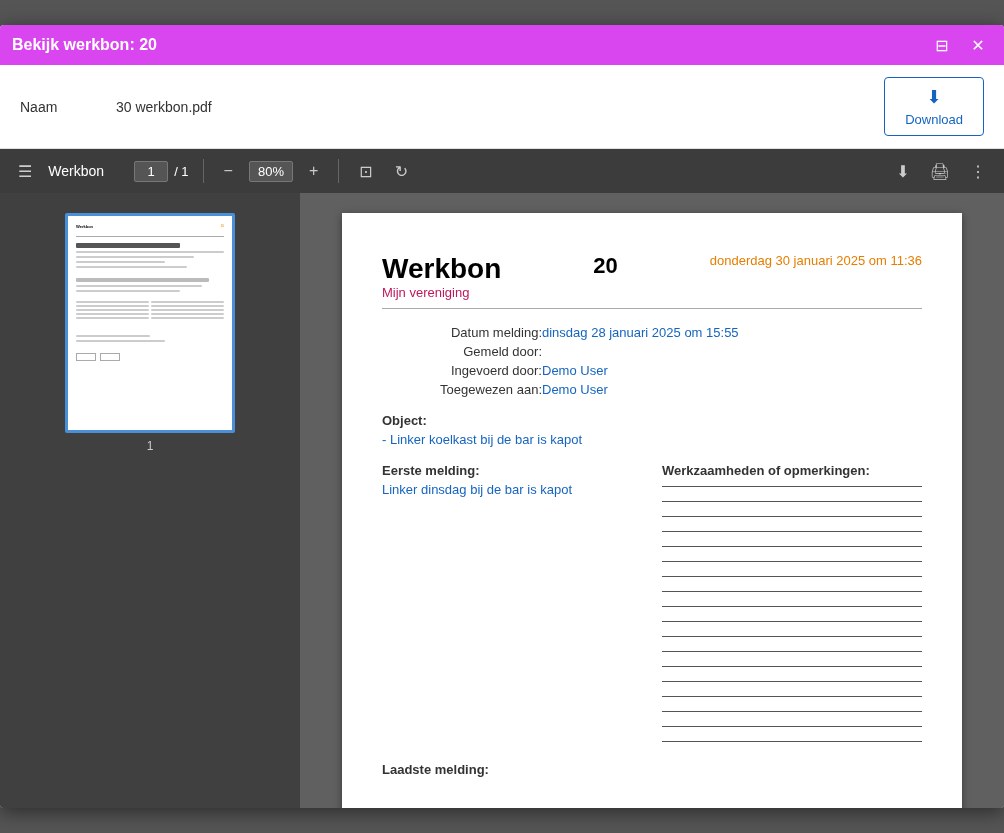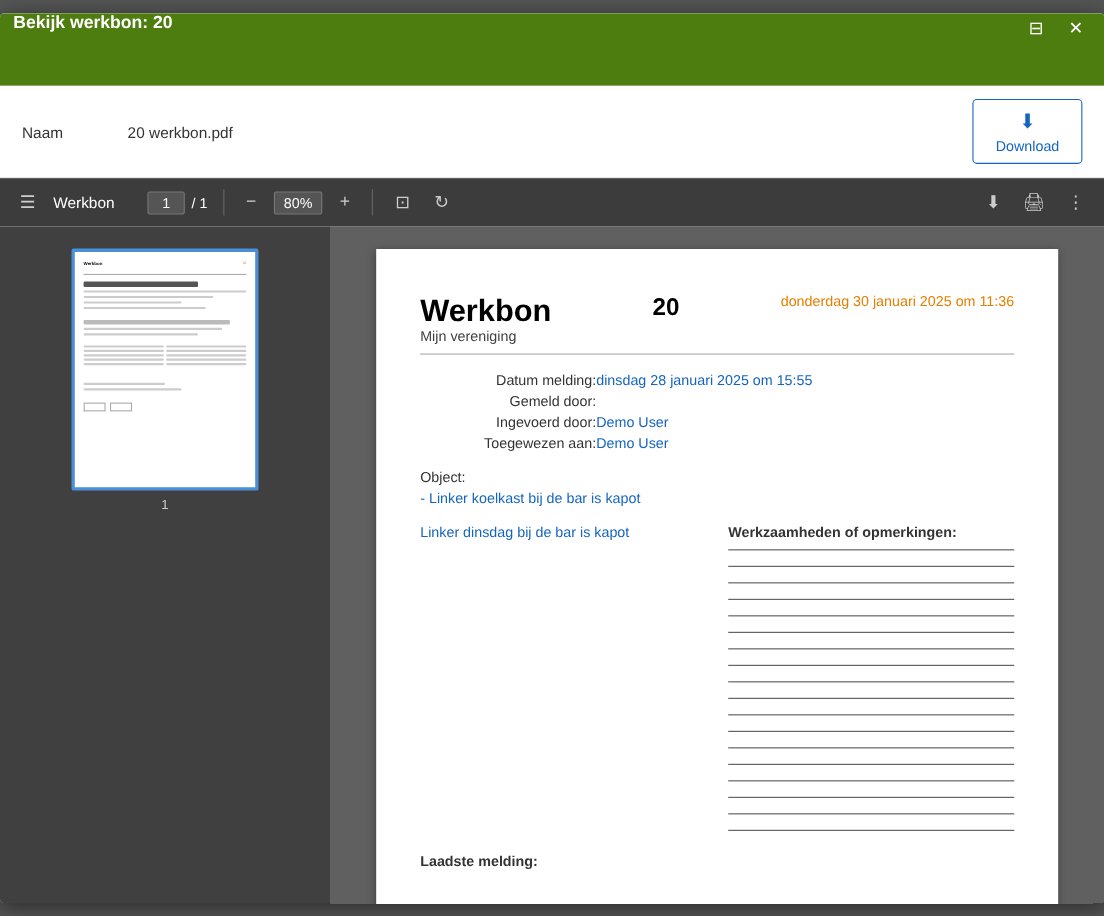--- a/index.html
+++ b/index.html
@@ -8,26 +8,27 @@
     .modal {
       width: 1004px;
       background: #fff;
       border-radius: 4px;
       overflow: hidden;
       box-shadow: 0 4px 20px rgba(0,0,0,0.5);
     }
 
     
     .title-bar {
-      background: #4d7c0f;
+      background: #d946ef;
       color: #fff;
       display: flex;
+      align-items: center;
       justify-content: space-between;
       padding: 0 12px;
-      height: 66px;
+      height: 40px;
     }
     .title-bar-title {
       font-size: 16px;
       font-weight: bold;
     }
     .title-bar-controls {
       display: flex;
       gap: 8px;
     }
     .title-bar-btn {
@@ -231,21 +232,21 @@
       margin-bottom: 8px;
     }
     .pdf-title-block {}
     .pdf-main-title {
       font-size: 28px;
       font-weight: bold;
       color: #000;
     }
     .pdf-subtitle {
       font-size: 13px;
-      color: #404040;
+      color: #be185d;
     }
     .pdf-number {
       font-size: 22px;
       font-weight: bold;
       color: #000;
     }
     .pdf-date-block {
       text-align: center;
       font-size: 13px;
       color: #e67e00;
@@ -265,21 +266,21 @@
     .pdf-info-label {
       font-weight: normal;
       color: #333;
       text-align: right;
     }
     .pdf-info-value {
       color: #1565c0;
     }
     .pdf-info-value.black { color: #333; }
     .pdf-section-label {
-      font-weight: normal;
+      font-weight: bold;
       font-size: 13px;
       color: #333;
       margin-bottom: 4px;
     }
     .pdf-object-text {
       font-size: 13px;
       color: #1565c0;
       margin-bottom: 16px;
     }
     .pdf-two-col {
@@ -334,21 +335,21 @@
   <div class="title-bar">
     <span class="title-bar-title">Bekijk werkbon: 20</span>
     <div class="title-bar-controls">
       <button class="title-bar-btn">⊟</button>
       <button class="title-bar-btn">✕</button>
     </div>
   </div>
 
   <div class="header-row">
     <span class="header-label">Naam</span>
-    <span class="header-filename">20 werkbon.pdf</span>
+    <span class="header-filename">30 werkbon.pdf</span>
     <button class="download-btn">
       <span class="download-icon">⬇</span>
       <span>Download</span>
     </button>
   </div>
 
   <div class="pdf-toolbar">
     <span class="pdf-toolbar-menu pdf-toolbar-btn">☰</span>
     <span class="pdf-toolbar-title">Werkbon</span>
 
@@ -451,20 +452,21 @@
 
           <span class="pdf-info-label">Toegewezen aan:</span>
           <span class="pdf-info-value">Demo User</span>
         </div>
 
         <div class="pdf-section-label">Object:</div>
         <div class="pdf-object-text">- Linker koelkast bij de bar is kapot</div>
 
         <div class="pdf-two-col">
           <div class="pdf-col-left">
+            <div class="pdf-section-label">Eerste melding:</div>
             <div class="pdf-first-melding-text">Linker dinsdag bij de bar is kapot</div>
           </div>
           <div class="pdf-col-right">
             <div class="pdf-werkzaamheden-label">Werkzaamheden of opmerkingen:</div>
             <div class="pdf-lines-block">
               <div class="pdf-line"></div>
               <div class="pdf-line"></div>
               <div class="pdf-line"></div>
               <div class="pdf-line"></div>
               <div class="pdf-line"></div>

